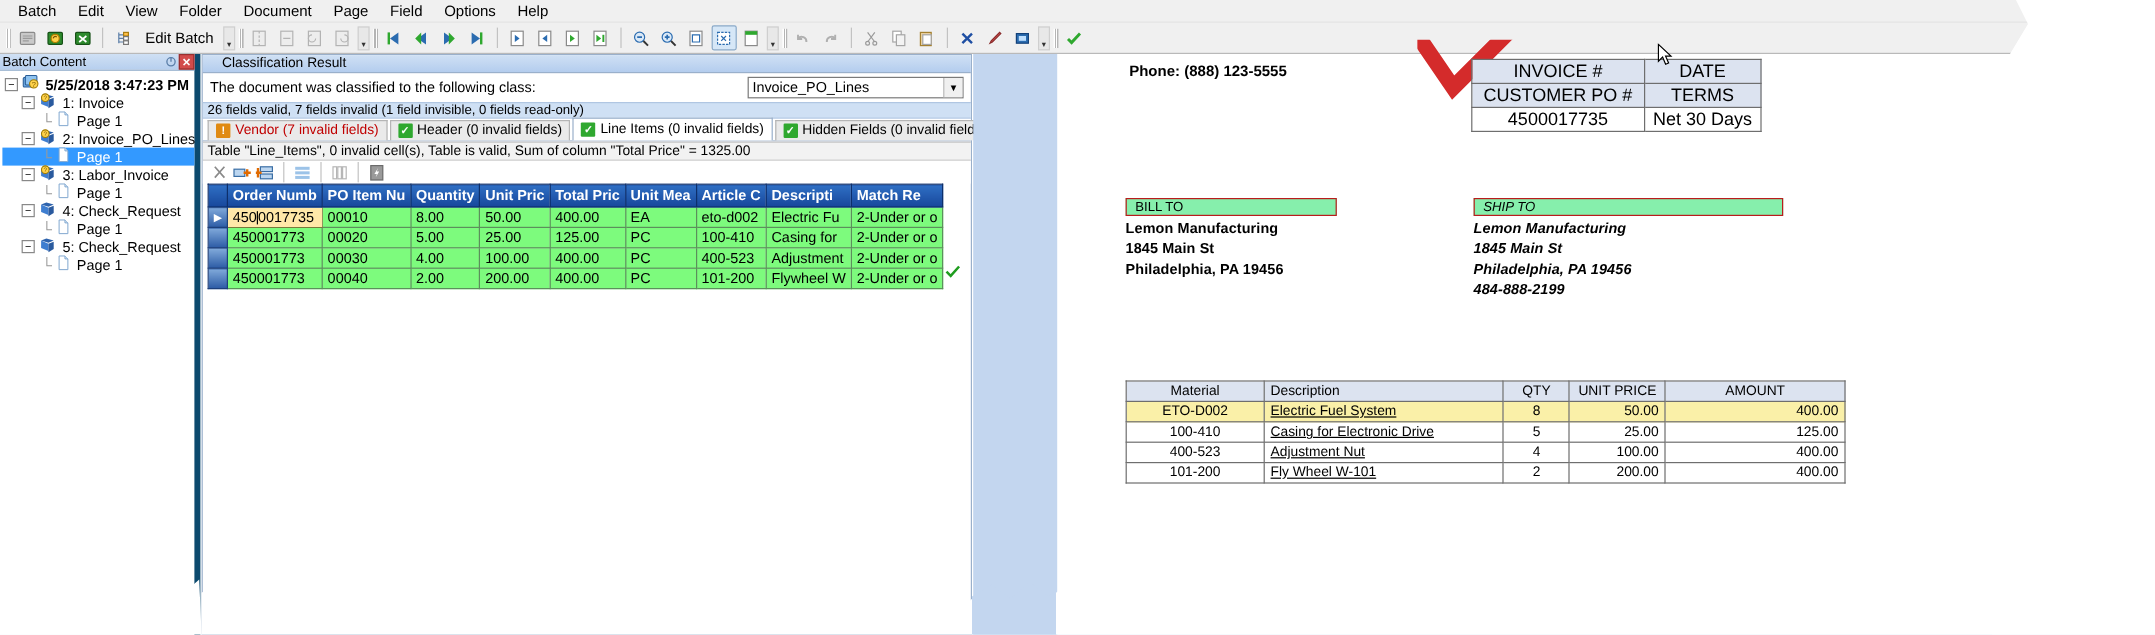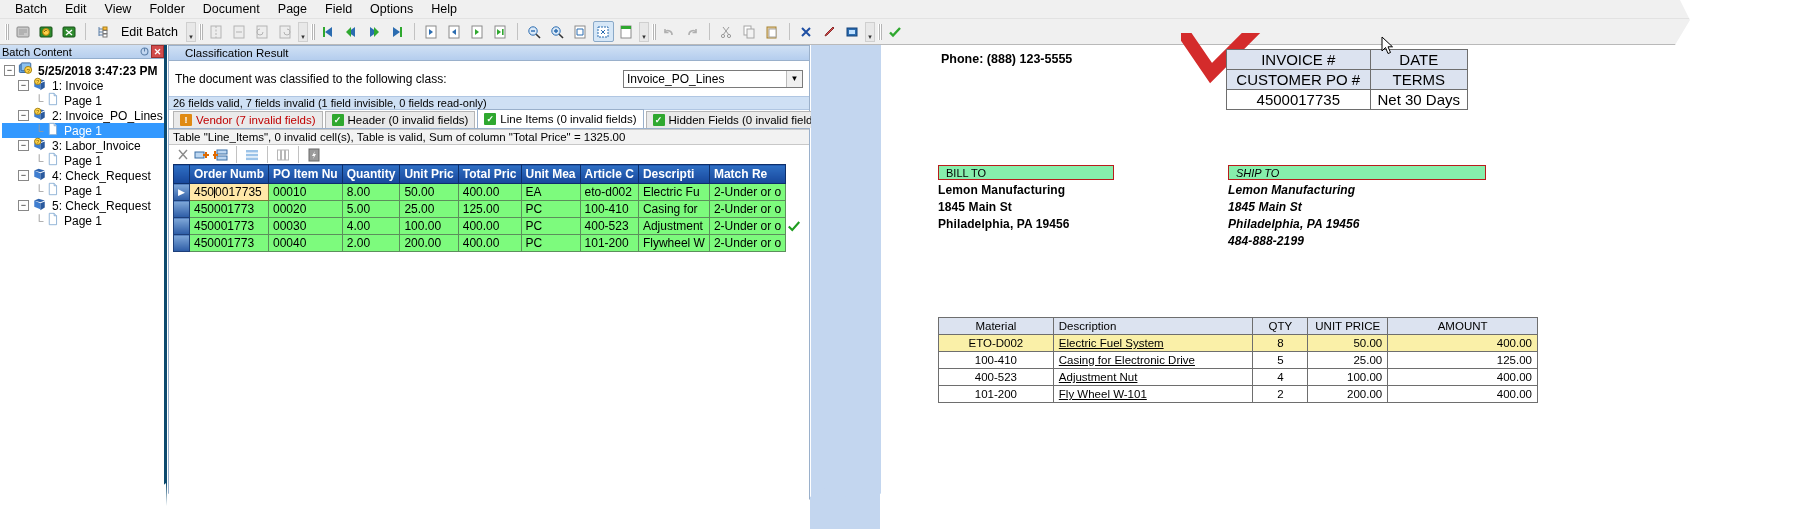--- a/index.html
+++ b/index.html
@@ -35,21 +35,21 @@
   .editbatch{ display:flex;align-items:center;gap:5px;padding:0 6px;font-size:12.5px;}
 
   
   .ic{ width:16px;height:16px;display:block;position:relative; }
 
   
   .main{ position:absolute; top:45px; left:0; right:0; bottom:0; }
 
   
   .leftpanel{ position:absolute; left:0; top:0; width:167px; bottom:0;
-              background:#fff; border-right:3px solid #0c4a6e; }
+              background:#fff; border-right:5px solid #0c4a6e; }
   .panelhdr{
     height:14px; background:linear-gradient(#cfe0f4,#b7cfee);
     border-bottom:1px solid #93aecd; display:flex; align-items:center;
     font-size:11px; padding-left:2px; color:#000; position:relative;
   }
   .panelhdr .title{flex:1; white-space:nowrap; overflow:hidden;}
   .pbtn{width:13px;height:13px;display:flex;align-items:center;justify-content:center;font-size:9px;}
   .pbtn.close{ background:#d24b4b;color:#fff;font-weight:bold;font-size:9px;
                border:1px solid #9a2f2f; }
   .tree{ padding:4px 0 0 2px; font-size:12px; }
@@ -61,21 +61,21 @@
   .tspace{ width:14px;flex:0 0 auto;display:flex;justify-content:center;}
   .dots{ width:14px;flex:0 0 auto;display:flex;justify-content:center;align-items:center;color:#999;}
   .tlabel{ margin-left:5px; }
 
   
   .center{ position:absolute; left:168px; top:0; width:642px; bottom:0;
            background:#fff; border:1px solid #9ab0cb; }
   .cr-hdr{ height:15px; background:linear-gradient(#cfe0f4,#b4cdee);
            border-bottom:1px solid #9ab0cb; display:flex;align-items:center;
            padding-left:16px; font-size:11.5px;}
-  .cr-row{ height:35px; display:flex;align-items:center; padding:0 6px; gap:8px; }
+  .cr-row{ height:24px; display:flex;align-items:center; padding:0 6px; gap:8px; }
   .cr-row .lbl{ font-size:12px; }
   .select{ margin-left:auto; width:180px; height:18px; border:1px solid #7a7a7a;
            background:#fff; display:flex;align-items:center; font-size:12px; padding-left:3px;
            position:relative; }
   .select .caret{ position:absolute;right:0;top:0;width:16px;height:16px;background:#f0f0f0;
            border-left:1px solid #bbb;display:flex;align-items:center;justify-content:center;font-size:8px;}
   .statbar{ height:14px; background:#cfe0f4; border-top:1px solid #b0c6e2;
             border-bottom:1px solid #b0c6e2; display:flex;align-items:center;
             padding-left:4px; font-size:11px;}
   .tabs{ height:19px; display:flex; align-items:flex-end; padding-left:4px; gap:2px;

